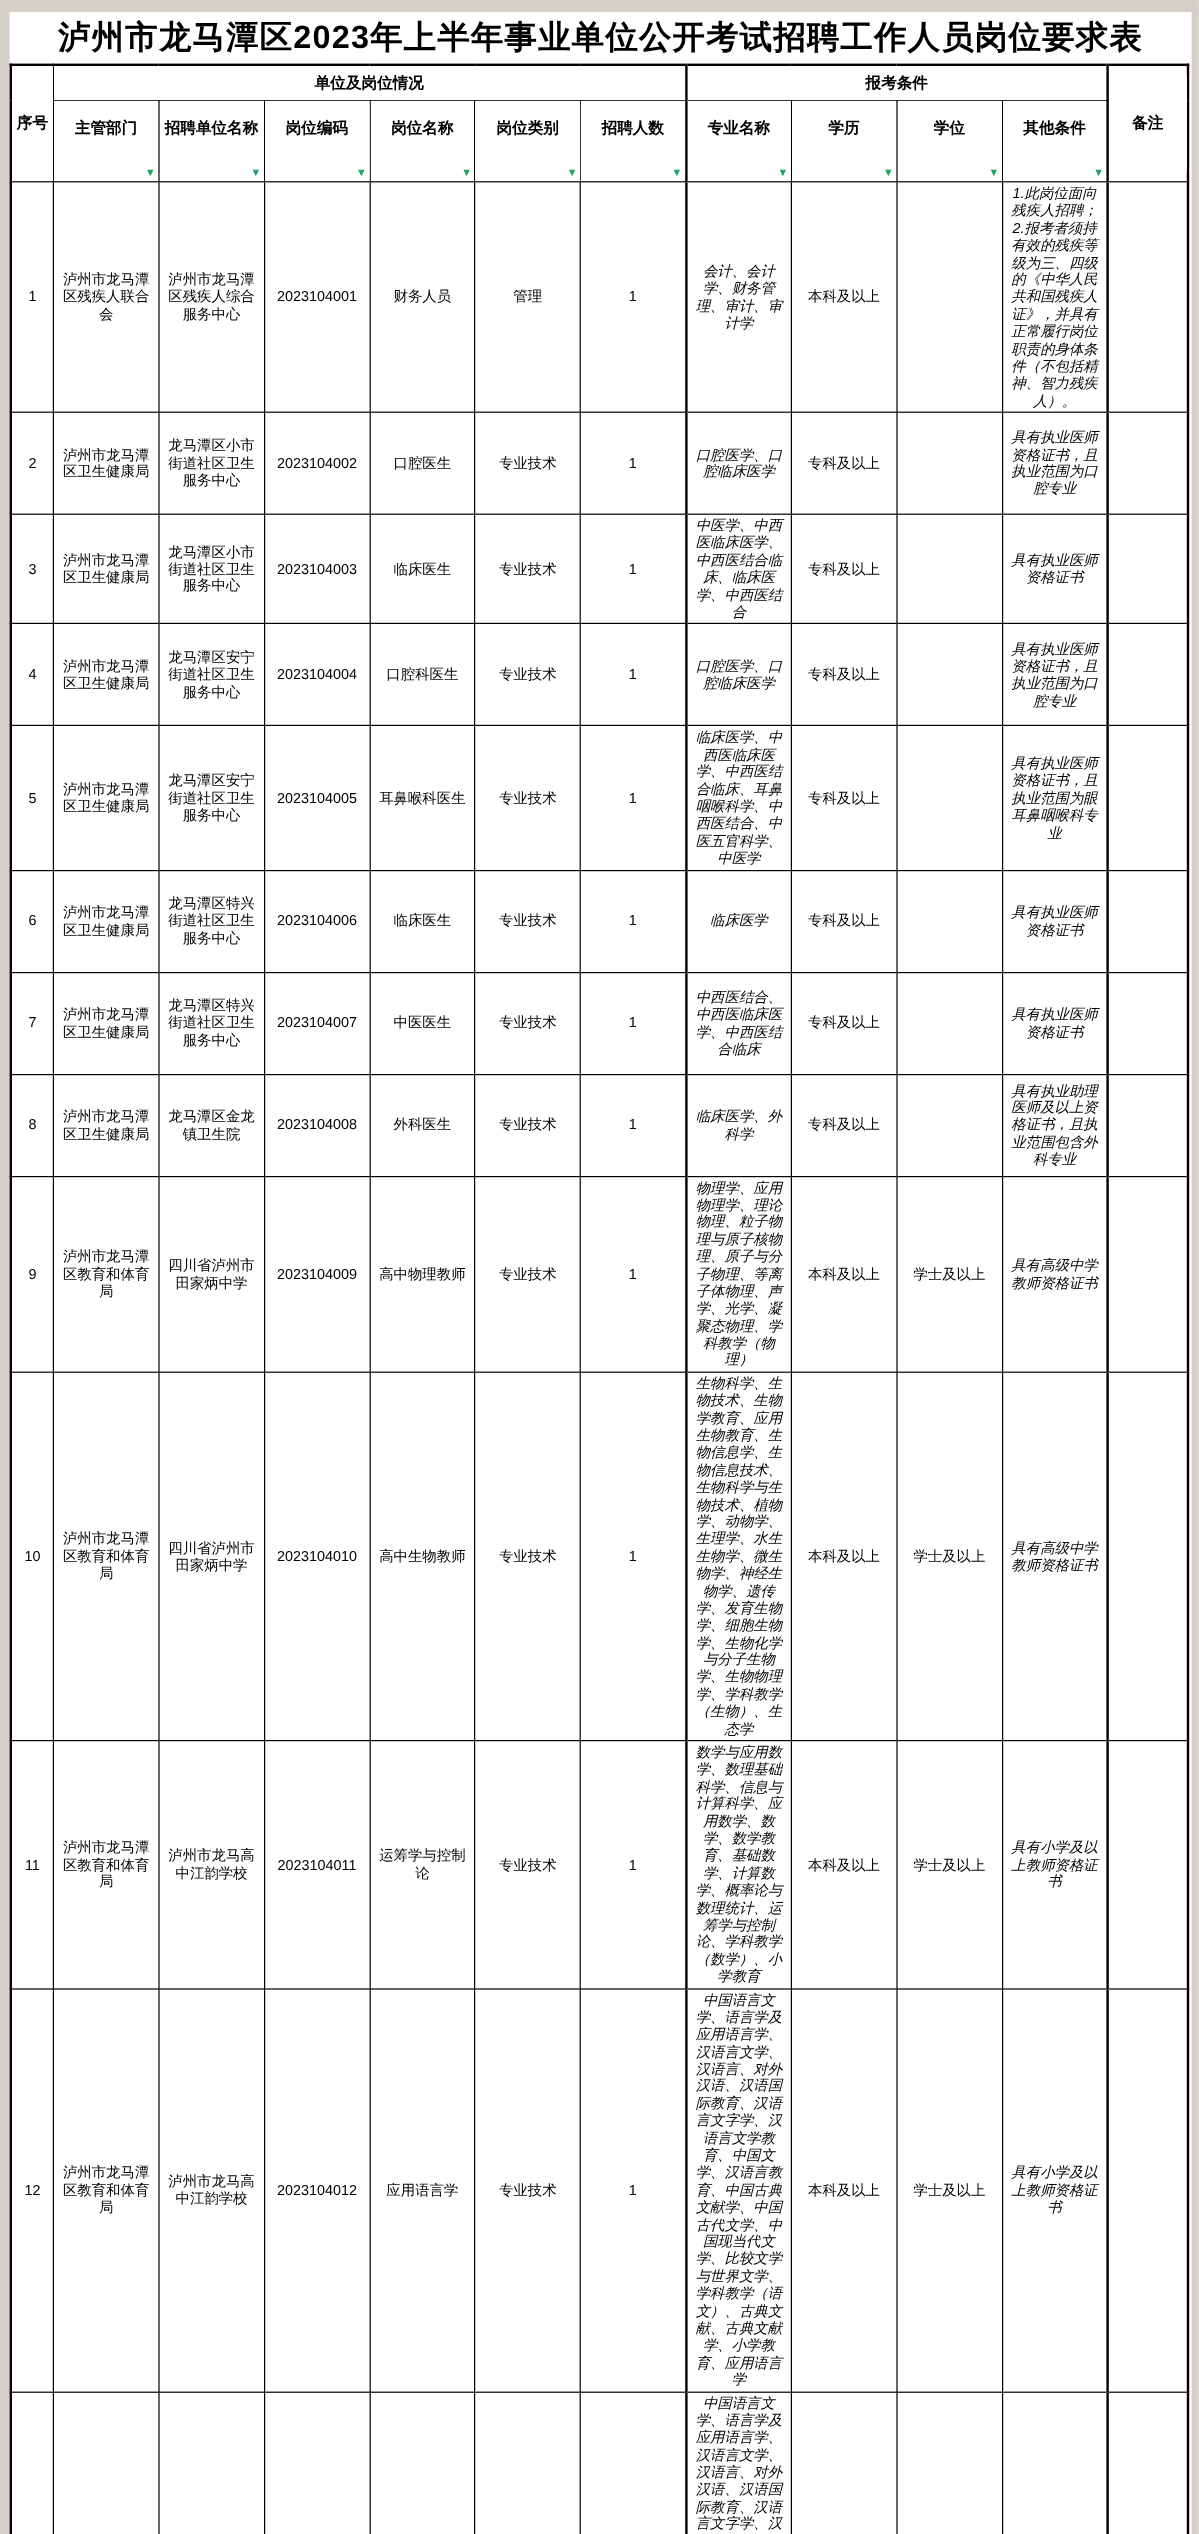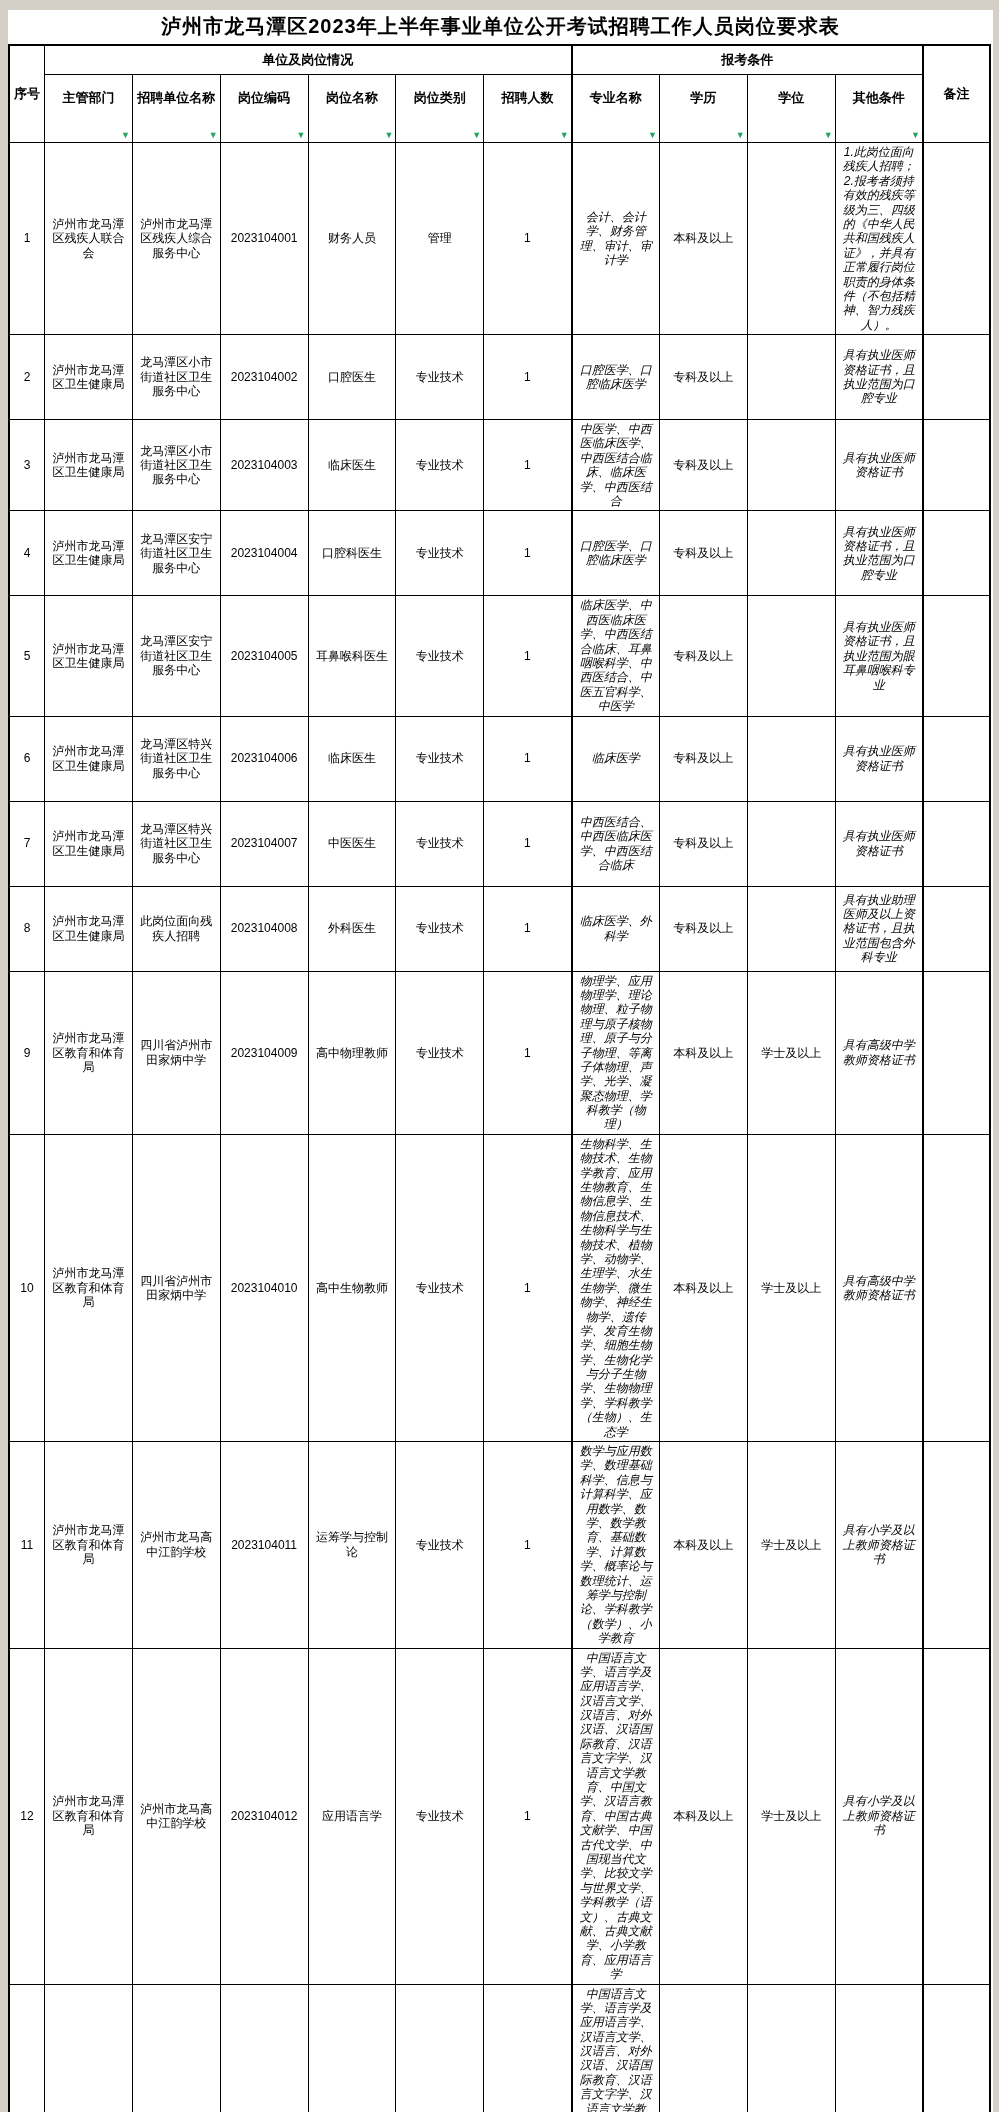--- a/index.html
+++ b/index.html
@@ -11,21 +11,21 @@
   .topbar{height:10px;width:999px;background:#d4d0c8;}
   .sheet{
     margin-left:8px;
     width:985px;
     background:#ffffff;
     padding-bottom:5px;
   }
   .page-title{
     width:985px;
     text-align:center;
-    font-size:20px;
+    font-size:27px;
     font-weight:bold;
     color:#000000;
     padding:3px 0 4px 0;
     letter-spacing:1px;
     white-space:nowrap;
     overflow:hidden;
   }
   table.req-table{
     border-collapse:collapse;
     table-layout:fixed;
@@ -208,21 +208,21 @@
           <td class="col-count" data-name="cell-count">1</td>
           <td class="col-majors thick-left" data-name="cell-majors">中西医结合、中西医临床医学、中西医结合临床</td>
           <td class="col-education" data-name="cell-education">专科及以上</td>
           <td class="col-degree" data-name="cell-degree"></td>
           <td class="col-other" data-name="cell-other">具有执业医师资格证书</td>
           <td class="col-remark thick-left" data-name="cell-remark"></td>
         </tr>
         <tr data-name="table-row">
           <td class="col-no" data-name="cell-no">8</td>
           <td class="col-dept" data-name="cell-dept">泸州市龙马潭区卫生健康局</td>
-          <td class="col-unit" data-name="cell-unit">此岗位面向残疾人招聘</td>
+          <td class="col-unit" data-name="cell-unit">龙马潭区金龙镇卫生院</td>
           <td class="col-code" data-name="cell-code">2023104008</td>
           <td class="col-post" data-name="cell-post">外科医生</td>
           <td class="col-category" data-name="cell-category">专业技术</td>
           <td class="col-count" data-name="cell-count">1</td>
           <td class="col-majors thick-left" data-name="cell-majors">临床医学、外科学</td>
           <td class="col-education" data-name="cell-education">专科及以上</td>
           <td class="col-degree" data-name="cell-degree"></td>
           <td class="col-other" data-name="cell-other">具有执业助理医师及以上资格证书，且执业范围包含外科专业</td>
           <td class="col-remark thick-left" data-name="cell-remark"></td>
         </tr>

